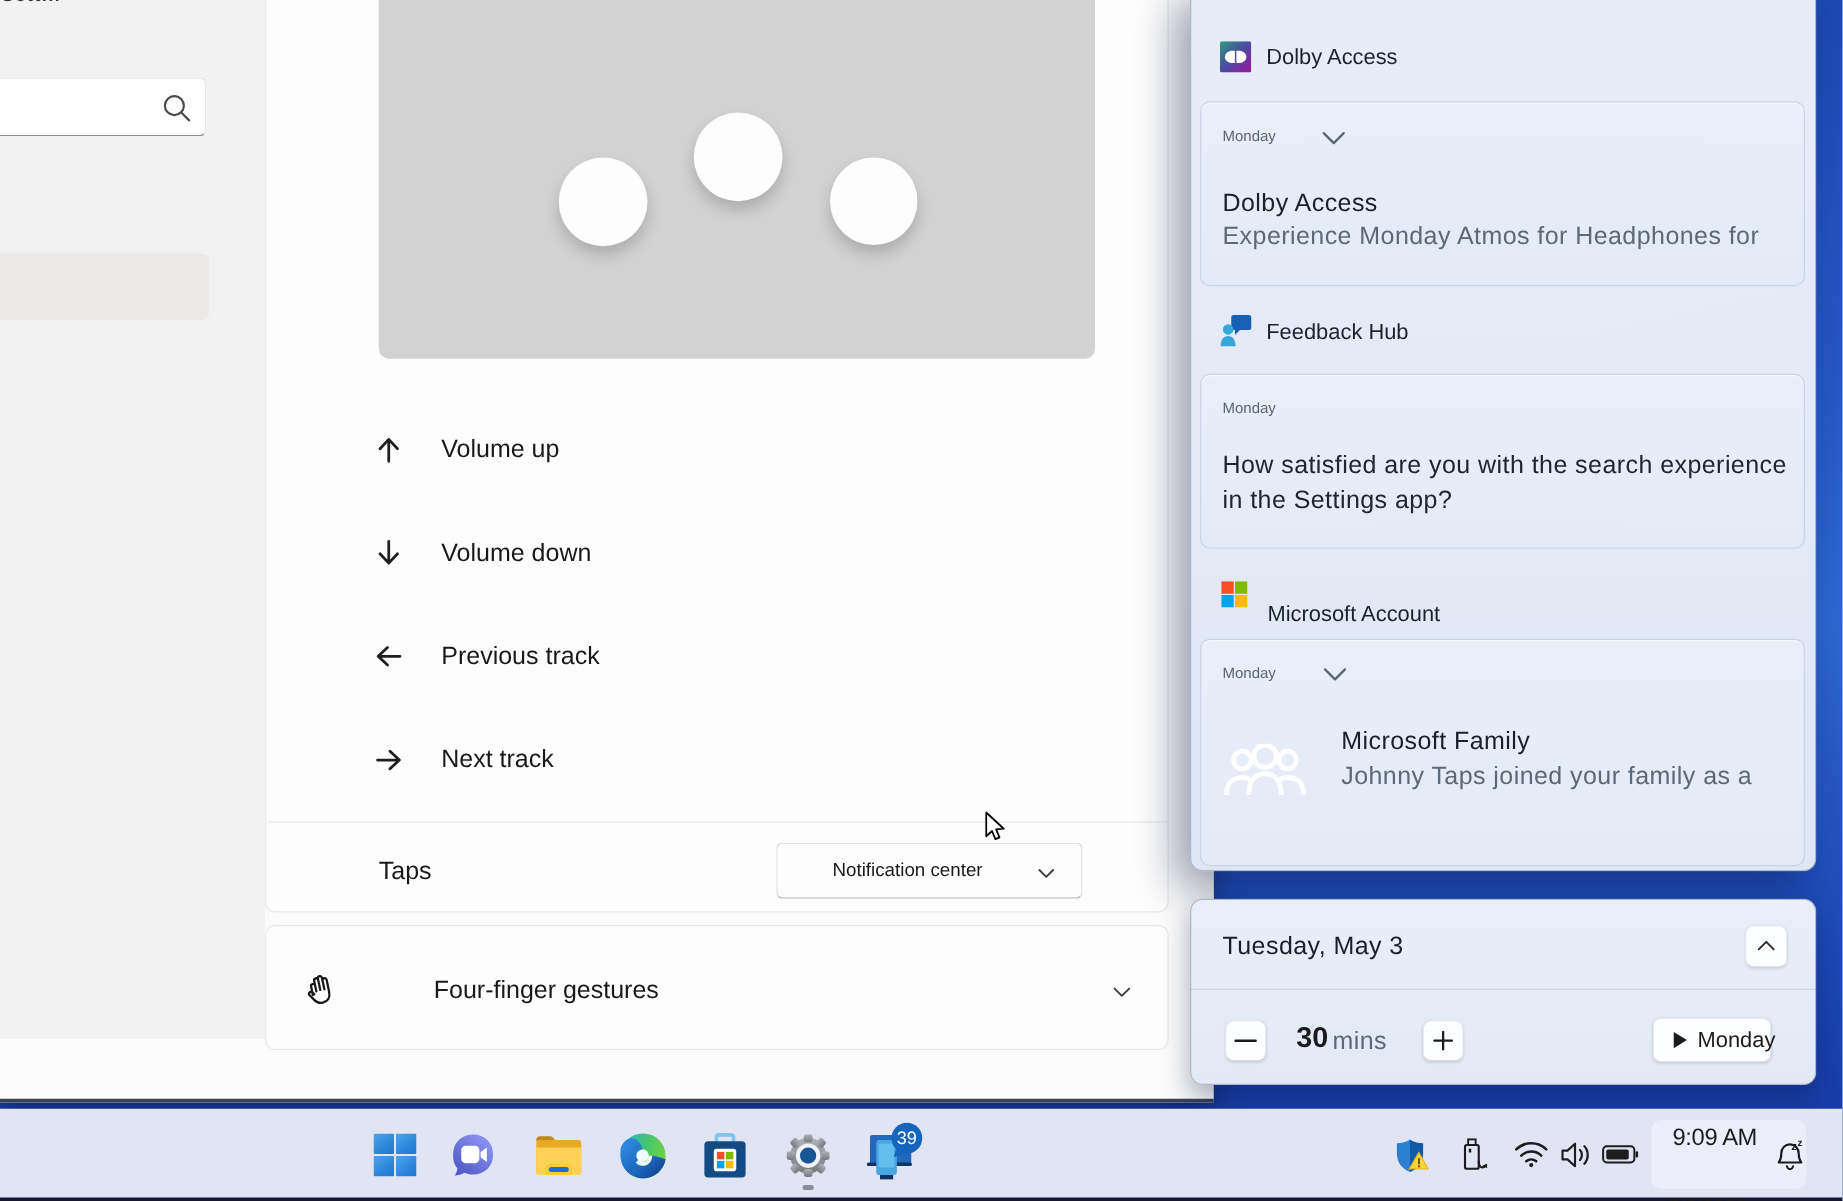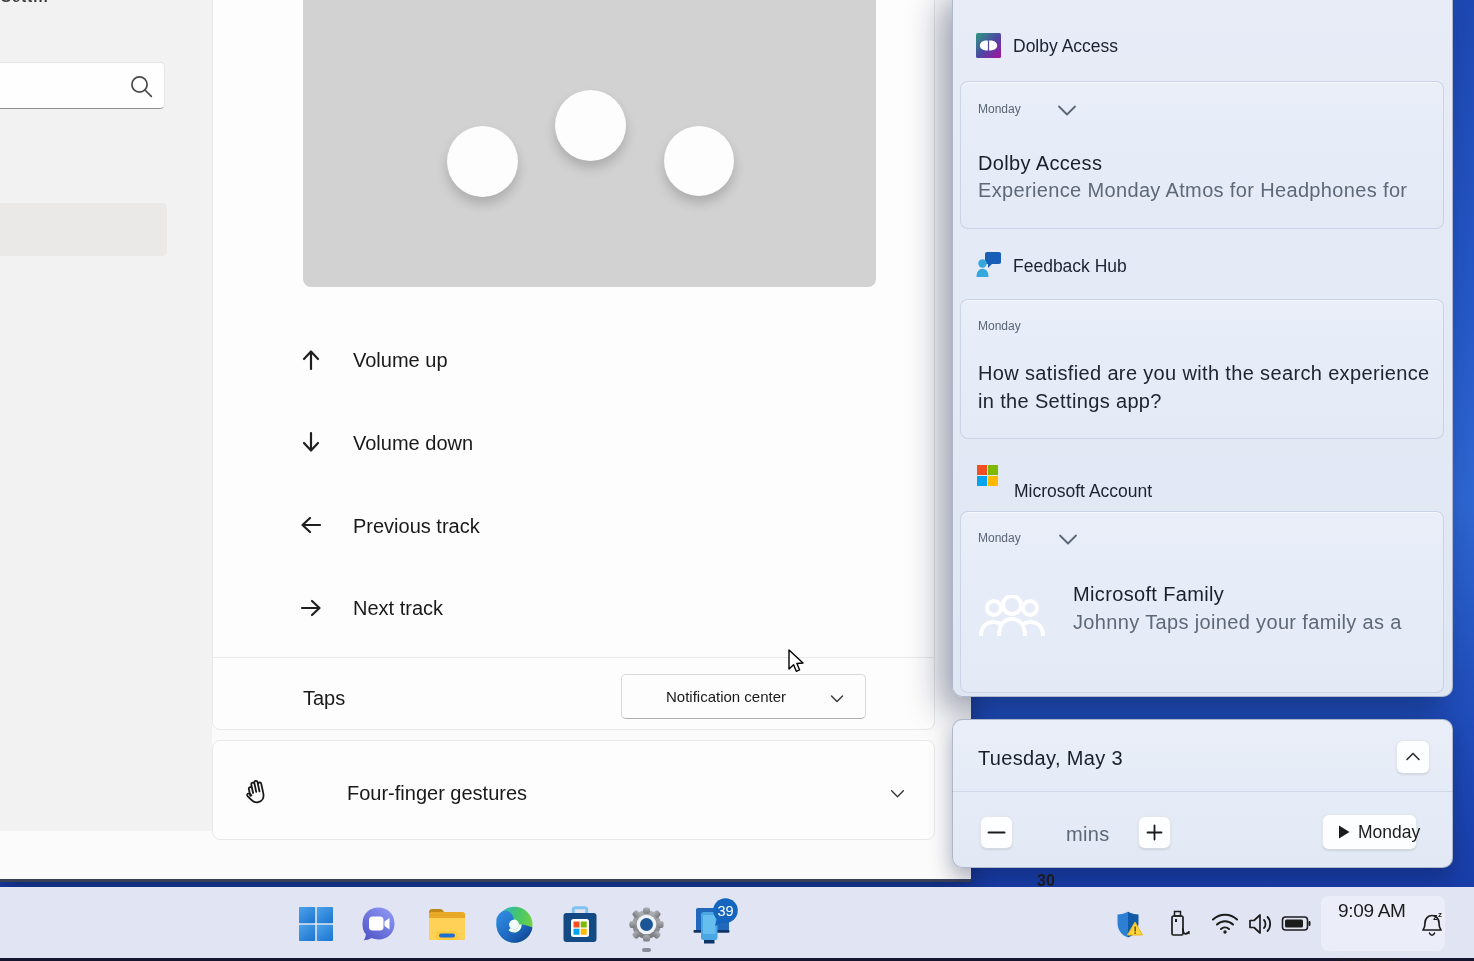--- a/index.html
+++ b/index.html
@@ -198,21 +198,21 @@
 <div class="abs" id="tsep"></div>
 <div class="ntitle" style="left:978px;top:758px">Tuesday, May 3</div>
 <div class="wbtn" style="left:1396px;top:740px;width:34px;height:34px"></div>
 <svg class="abs" style="left:1405px;top:751px" width="16" height="12" viewBox="0 0 16 12">
   <path d="M2 8.5 L8 2.5 L14 8.5" fill="none" stroke="#2b2b2b" stroke-width="1.6" stroke-linecap="round" stroke-linejoin="round"></path>
 </svg>
 <div class="wbtn" style="left:980px;top:816px;width:33px;height:33px"></div>
 <svg class="abs" style="left:987px;top:831px" width="19" height="3" viewBox="0 0 19 3">
   <line x1="1.5" y1="1.5" x2="17.5" y2="1.5" stroke="#1b1b1b" stroke-width="2" stroke-linecap="round"></line>
 </svg>
-<div class="timetxt" style="left:1037px;top:881px;font-size:16px;font-weight:bold">30</div>
+<div class="timetxt" style="left:1037px;top:830px;font-size:23px;font-weight:bold">30</div>
 <div class="nsub" style="left:1066px;top:833.5px">mins</div>
 <div class="wbtn" style="left:1138px;top:816px;width:33px;height:33px"></div>
 <svg class="abs" style="left:1146px;top:824px" width="17" height="17" viewBox="0 0 17 17">
   <path d="M8.5 1.5 V15.5 M1.5 8.5 H15.5" stroke="#1b1b1b" stroke-width="1.8" stroke-linecap="round"></path>
 </svg>
 <div class="wbtn" style="left:1322px;top:814px;width:95px;height:36px"></div>
 <svg class="abs" style="left:1337px;top:824px" width="14" height="16" viewBox="0 0 14 16">
   <path d="M2 1.5 L12.5 8 L2 14.5 Z" fill="#1b1b1b"></path>
 </svg>
 <div class="timetxt" style="left:1358px;top:832px;font-size:17.5px">Monday</div>

